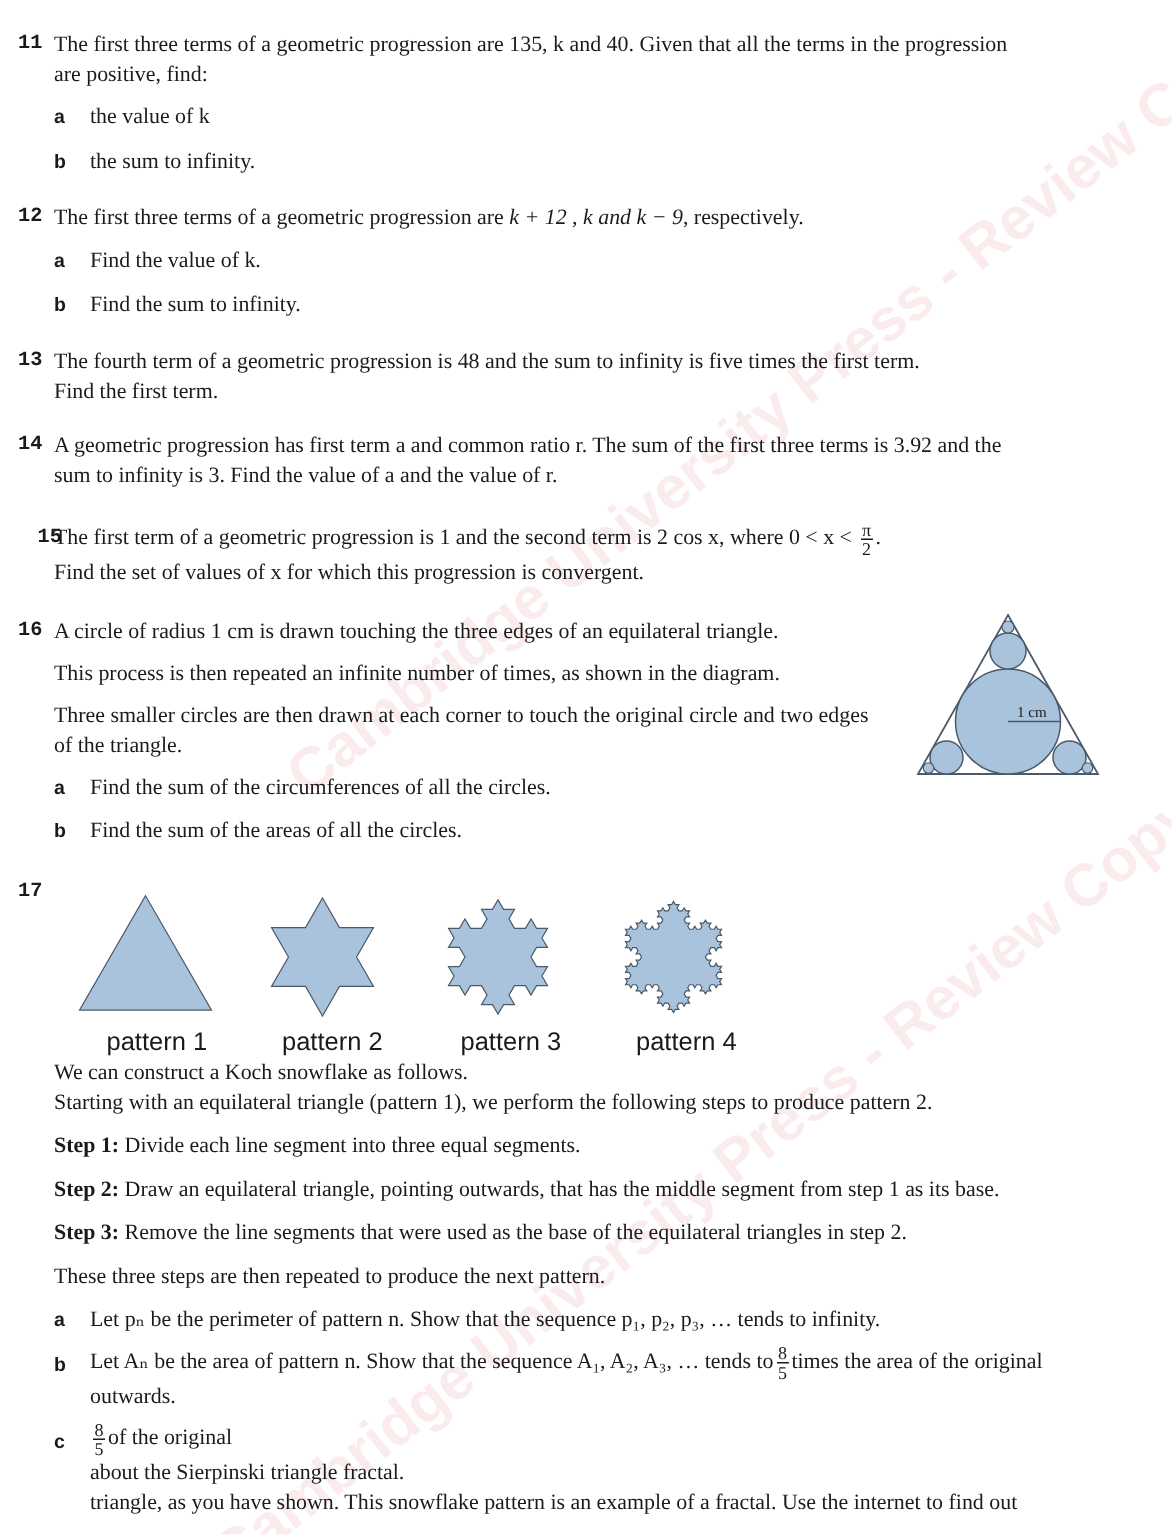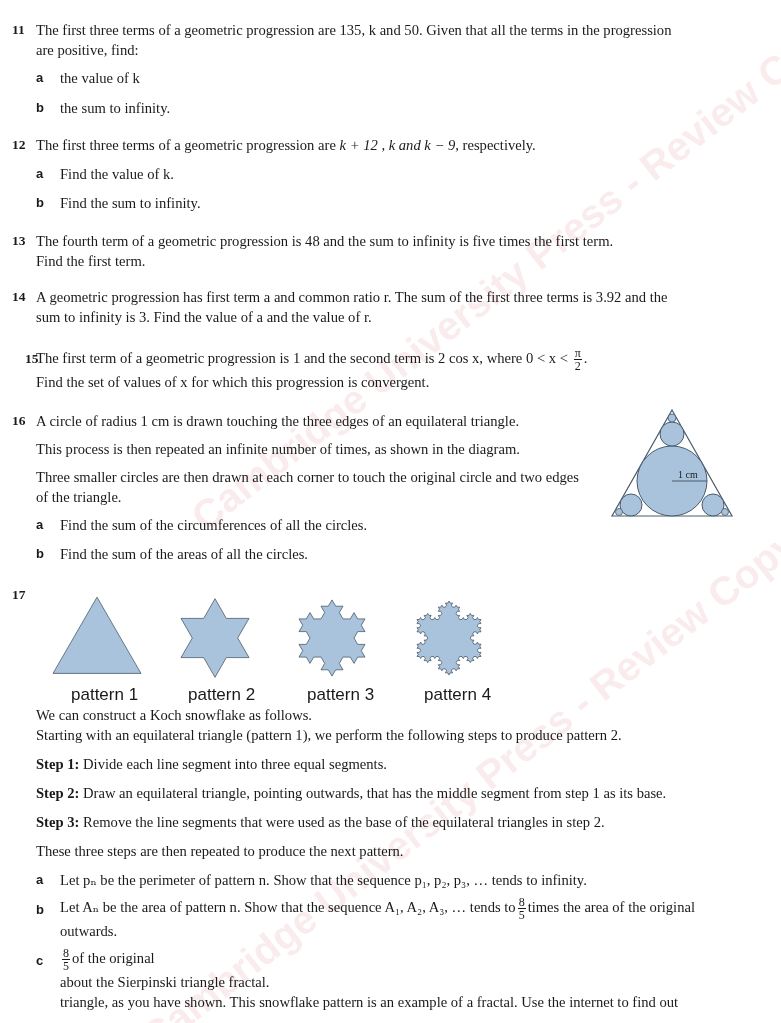--- a/index.html
+++ b/index.html
@@ -2,21 +2,21 @@
 <html><head>
 <meta charset="utf-8">
 <style>
   html, body { margin: 0; padding: 0; background: #ffffff; }
   body {
     width: 781px; height: 1023px; overflow: hidden; position: relative;
     font-family: "Liberation Serif", "DejaVu Serif", serif;
     font-size: 14.6px; color: #1a1a1a; line-height: 20px;
   }
   .q { position: absolute; left: 12px; right: 10px; }
-  .qn { position: absolute; left: 0; top: 0; font-family: Liberation Serif, serif; font-weight: bold; font-size: 13.5px; text-align: right; }
+  .qn { position: absolute; left: 0; top: 0; font-family: Liberation Mono, monospace; font-weight: bold; font-size: 13.5px; text-align: right; }
   .qt { margin-left: 24px; }
   .sub { position: relative; margin-left: 24px; }
   .sub .sl { position: absolute; left: 0; top: 0; font-family: "Liberation Sans", "DejaVu Sans", sans-serif; font-weight: bold; font-size: 13px; }
   .sub .st { margin-left: 24px; }
   i.v { font-style: italic; }
   .frac { display: inline-block; vertical-align: middle; text-align: center; font-size: 12px; line-height: 12px; margin: 0 2px; }
   .frac .num { display: block; border-bottom: 1px solid #1a1a1a; padding: 0 1px; }
   .frac .den { display: block; padding: 0 1px; }
   .step-label { font-weight: bold; }
   .pat-label { position: absolute; font-size: 17px; font-family: Liberation Sans, sans-serif; text-align: right; }
@@ -24,21 +24,21 @@
 </style>
 </head>
 <body>
 
 <div class="wm" style="left:110px; top:260px;">Cambridge University Press - Review Copy</div>
 <div class="wm" style="left:60px; top:780px;">Cambridge University Press - Review Copy</div>
 
 <div class="q" style="top:20px;">
   <span class="qn">11</span>
   <div class="qt">
-    <div>The first three terms of a geometric progression are 135, k and 50. Given that all the terms in the progression</div>
+    <div>The first three terms of a geometric progression are 135, k and 40. Given that all the terms in the progression</div>
     <div>are positive, find:</div>
   </div>
   <div class="sub" style="margin-top:8px;">
     <span class="sl">a</span>
     <div class="st">the value of k</div>
   </div>
   <div class="sub" style="margin-top:10px;">
     <span class="sl">b</span>
     <div class="st">the sum to infinity.</div>
   </div>

